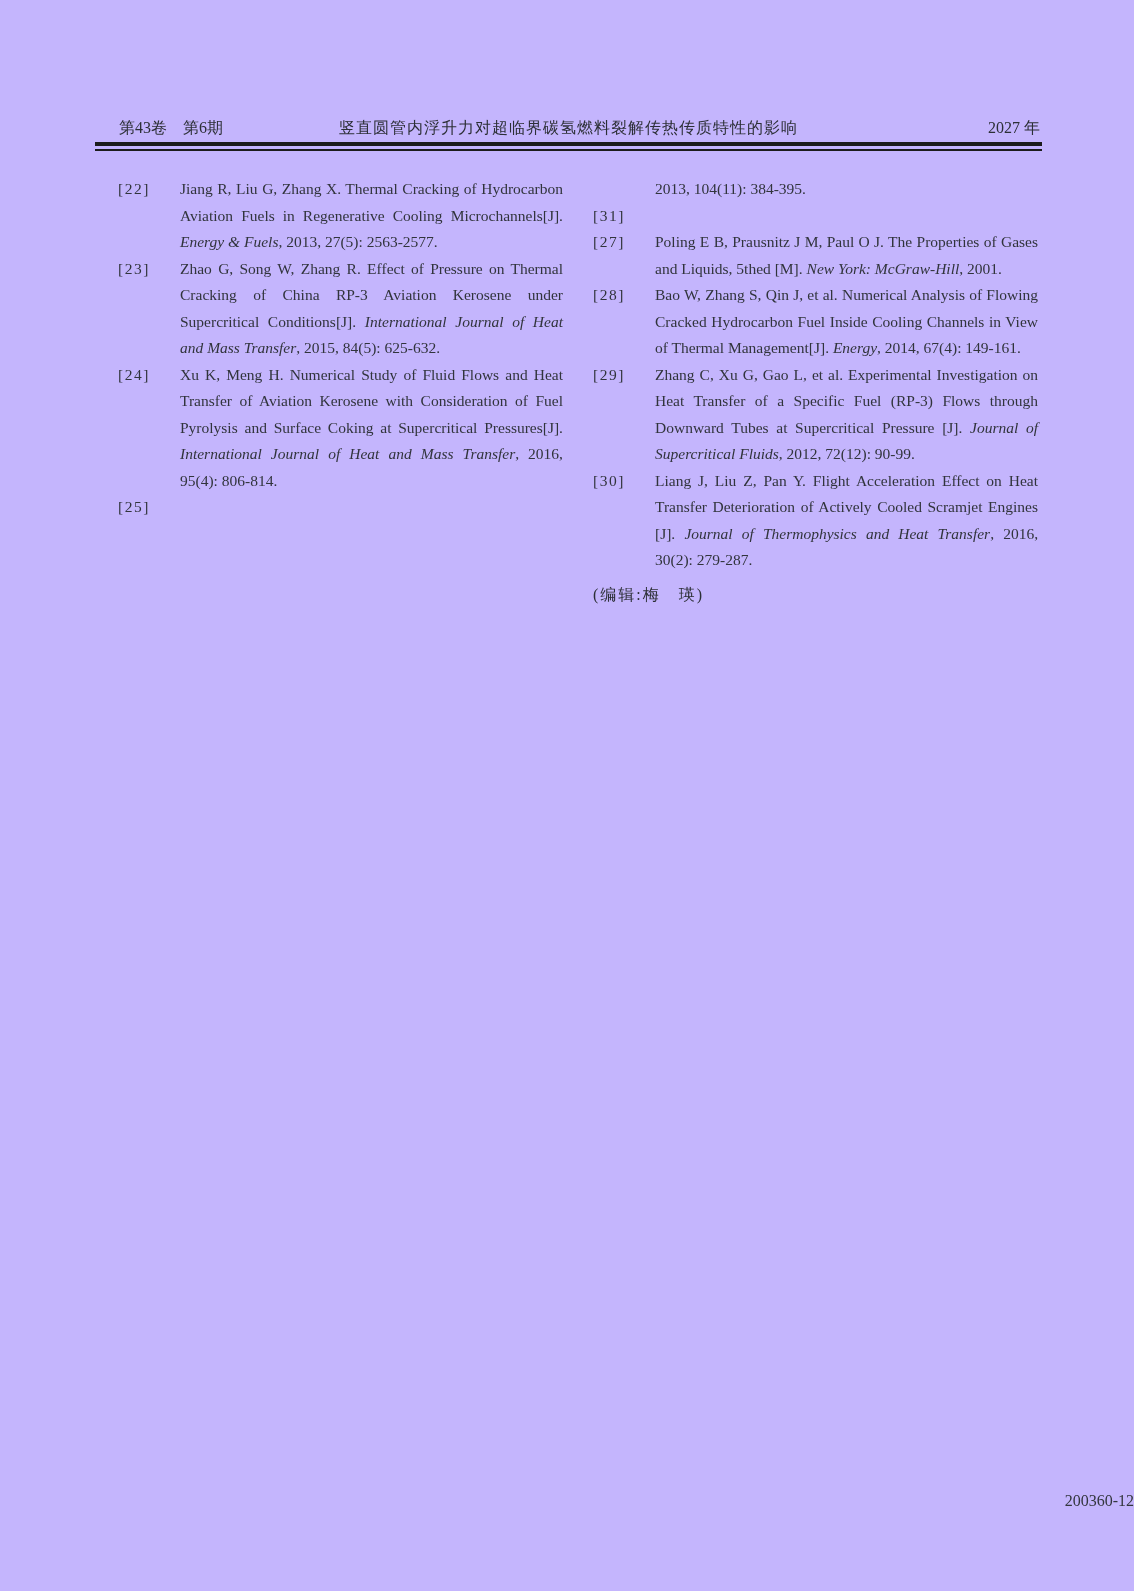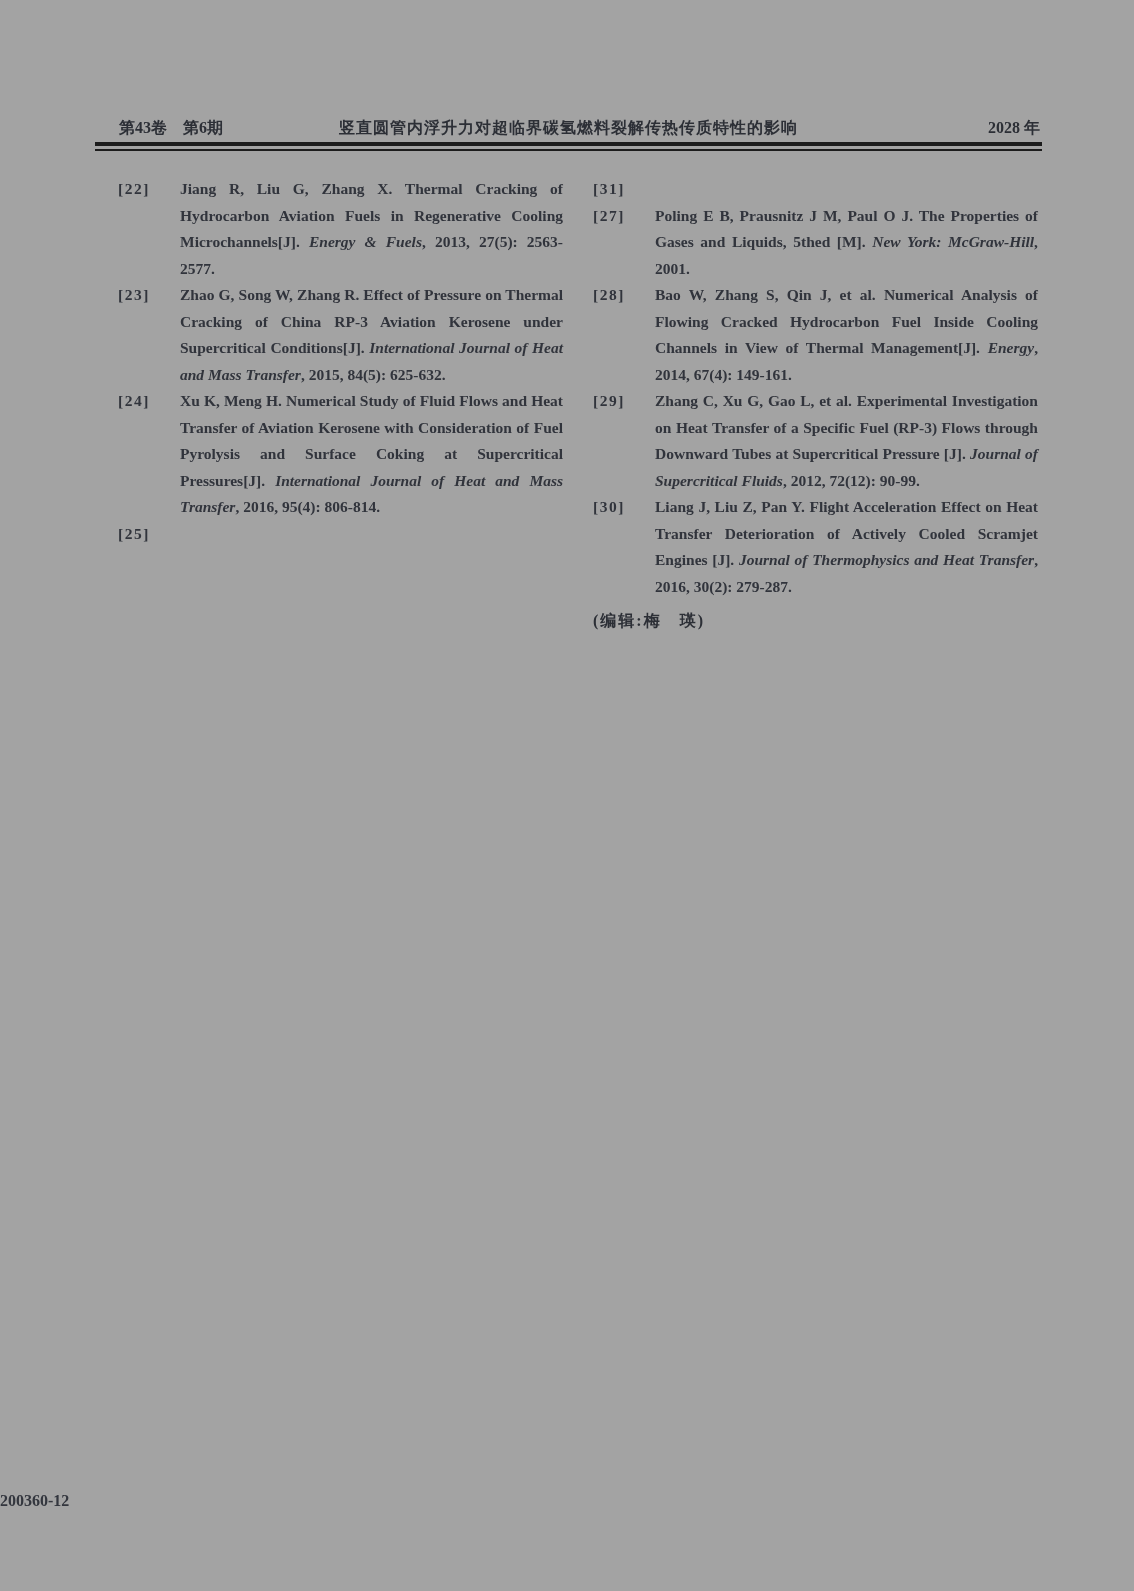--- a/index.html
+++ b/index.html
@@ -11,22 +11,21 @@
     width: 1134px;
     height: 1591px;
     position: relative;
     font-family: "Liberation Serif", "DejaVu Serif", serif;
     color: #31343c;
     overflow: hidden;
   }
   .page {
     position: absolute;
     inset: 0;
-    background: #a3a3a3;
-    font-weight: bold;
+    background: #c4b5fd;
   }
   
   .header-row {
     position: absolute;
     top: 118px;
     left: 95px;
     width: 947px;
     height: 22px;
     font-size: 16px;
     color: #2c2f36;
@@ -96,34 +95,34 @@
     font-size: 16px;
     letter-spacing: 2px;
     color: #2c2f36;
   }
   
   .footer {
     position: absolute;
     top: 1492px;
     left: 0;
     width: 100%;
-    text-align: left;
+    text-align: right;
     font-size: 16px;
     color: #33363e;
   }
 </style>
 </head>
 <body>
 
 <div class="page">
 
   <div class="header-row">
     <span class="header-left">第43卷　第6期</span>
     <span class="header-center">竖直圆管内浮升力对超临界碳氢燃料裂解传热传质特性的影响</span>
-    <span class="header-right">2028 年</span>
+    <span class="header-right">2027 年</span>
   </div>
   <div class="double-rule"></div>
 
   <div class="columns">
     <div class="col" id="col-left">
         <div class="ref">
           <span class="ref-label">[22]</span>
           <span class="ref-text"><span>Jiang R, Liu G, Zhang X. Thermal Cracking of Hydrocarbon Aviation Fuels in Regenerative Cooling Microchannels[J]. </span><i>Energy &amp; Fuels</i><span>, 2013, 27(5): 2563-2577.</span></span>
         </div>
         <div class="ref">
@@ -133,20 +132,24 @@
         <div class="ref">
           <span class="ref-label">[24]</span>
           <span class="ref-text"><span>Xu K, Meng H. Numerical Study of Fluid Flows and Heat Transfer of Aviation Kerosene with Consideration of Fuel Pyrolysis and Surface Coking at Supercritical Pressures[J]. </span><i>International Journal of Heat and Mass Transfer</i><span>, 2016, 95(4): 806-814.</span></span>
         </div>
         <div class="ref">
           <span class="ref-label">[25]</span>
         </div>
       </div>
     <div class="col">
       <div id="col-right-items">
+          <div class="ref">
+            <span class="ref-label"></span>
+            <span class="ref-text"><span>2013, 104(11): 384-395.</span></span>
+          </div>
           <div class="ref">
             <span class="ref-label">[31]</span>
           </div>
           <div class="ref">
             <span class="ref-label">[27]</span>
             <span class="ref-text"><span>Poling E B, Prausnitz J M, Paul O J. The Properties of Gases and Liquids, 5thed [M]. </span><i>New York: McGraw-Hill</i><span>, 2001.</span></span>
           </div>
           <div class="ref">
             <span class="ref-label">[28]</span>
             <span class="ref-text"><span>Bao W, Zhang S, Qin J, et al. Numerical Analysis of Flowing Cracked Hydrocarbon Fuel Inside Cooling Channels in View of Thermal Management[J]. </span><i>Energy</i><span>, 2014, 67(4): 149-161.</span></span>

